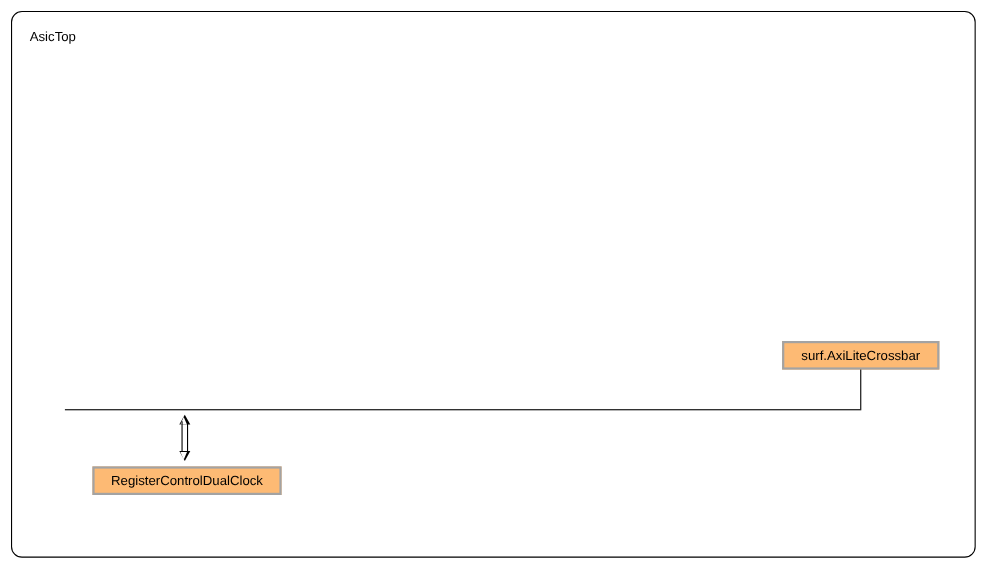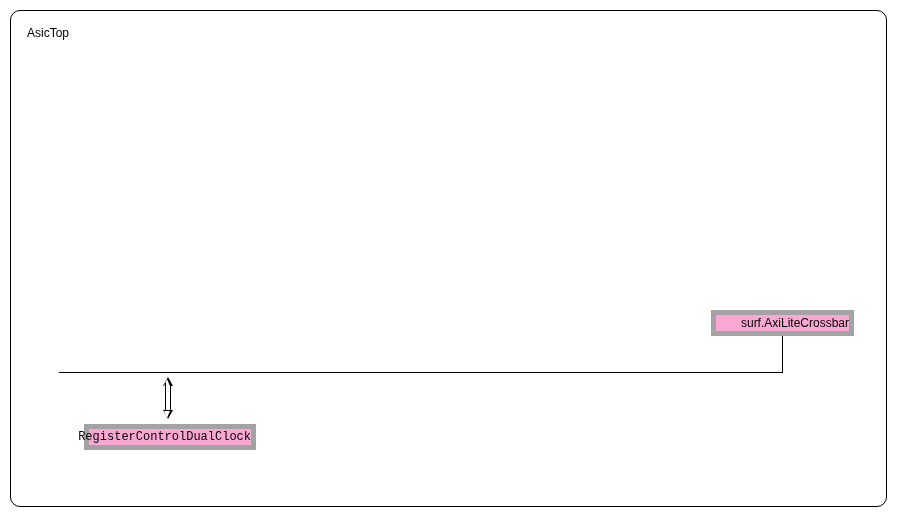--- a/index.html
+++ b/index.html
@@ -26,26 +26,26 @@
     border: 1px solid #000;
     border-radius: 10px;
     box-sizing: border-box;
   }
   .text {
     position: absolute;
     white-space: nowrap;
   }
   .node-box {
     position: absolute;
-    border: 5px solid #a3a3a3;
-    background: #f9a8d4;
+    border: 2px solid #a3a3a3;
+    background: #fdba74;
     box-sizing: border-box;
     display: flex;
     align-items: center;
-    justify-content: flex-end;
+    justify-content: center;
   }
   .hline {
     position: absolute;
     height: 0;
     border-top: 1px solid #000;
   }
   .vline {
     position: absolute;
     width: 0;
     border-left: 1px solid #000;
@@ -106,21 +106,21 @@
 
   <div class="outer-box"></div>
 
   <div class="text" style="left:27px; top:26px;">AsicTop</div>
 
   <div class="node-box" style="left:711px; top:310px; width:143px; height:26px;">
     <span class="text" style="position:static;">surf.AxiLiteCrossbar</span>
   </div>
 
   <div class="node-box" style="left:84px; top:424px; width:172px; height:26px;">
-    <span class="text" style="position:static;font-family:Liberation Mono, monospace;">RegisterControlDualClock</span>
+    <span class="text" style="position:static;">RegisterControlDualClock</span>
   </div>
 
   <div class="vline" style="left:782px; top:336px; height:36px;"></div>
   <div class="hline" style="left:59px; top:372px; width:724px;"></div>
 
   <div class="dblarrow" style="left:162px; top:377px; width:12px; height:42px;">
     <div class="head-up"></div>
     <div class="shaft-a" style="left:3px; top:6px; height:30px;"></div>
     <div class="shaft-b" style="left:8px; top:6px; height:30px;"></div>
     <div class="head-down"></div>

